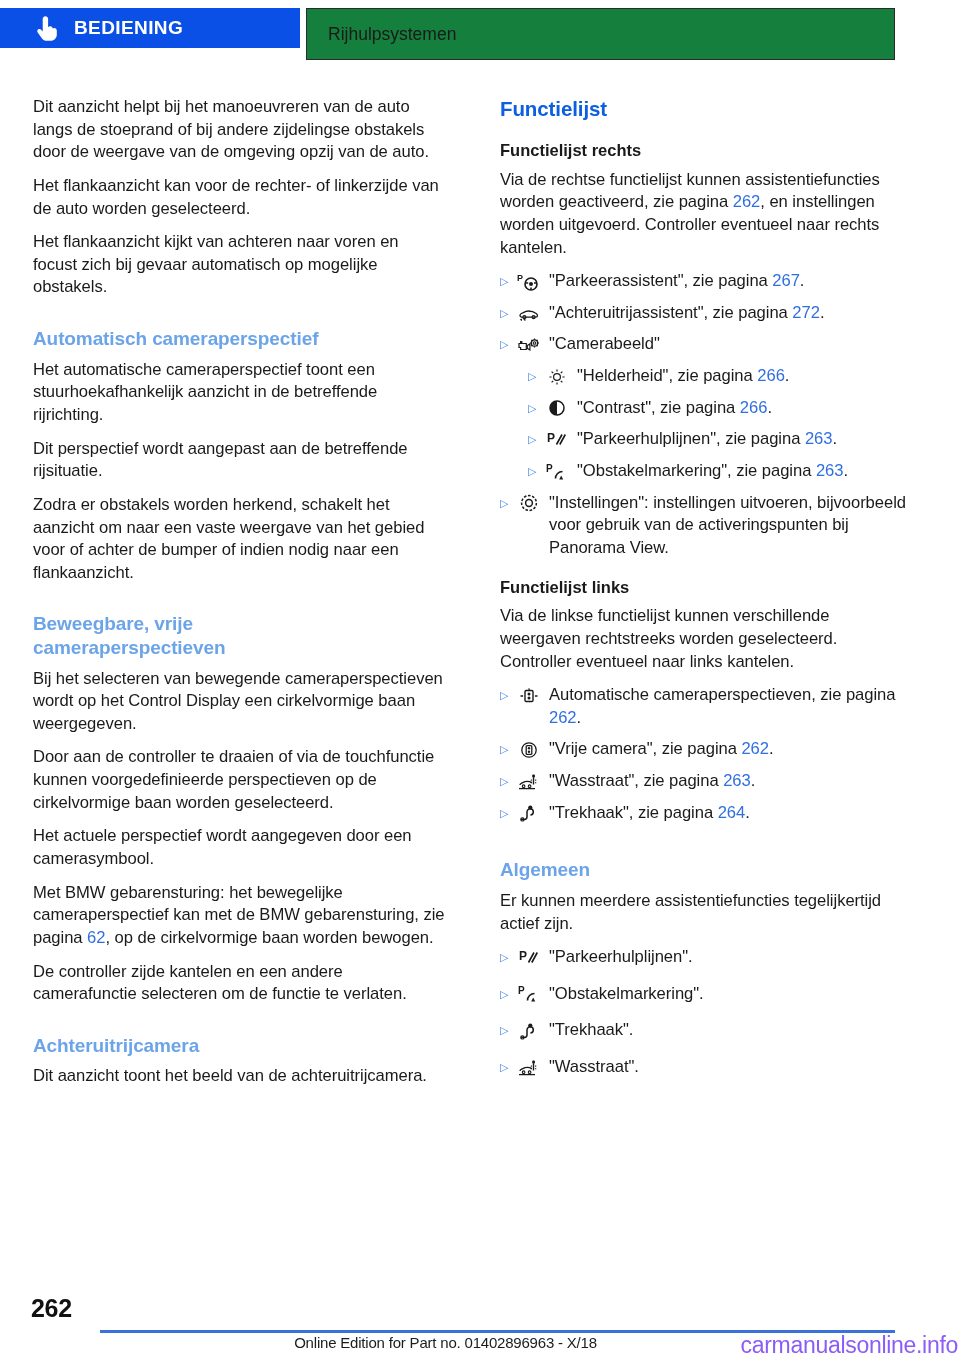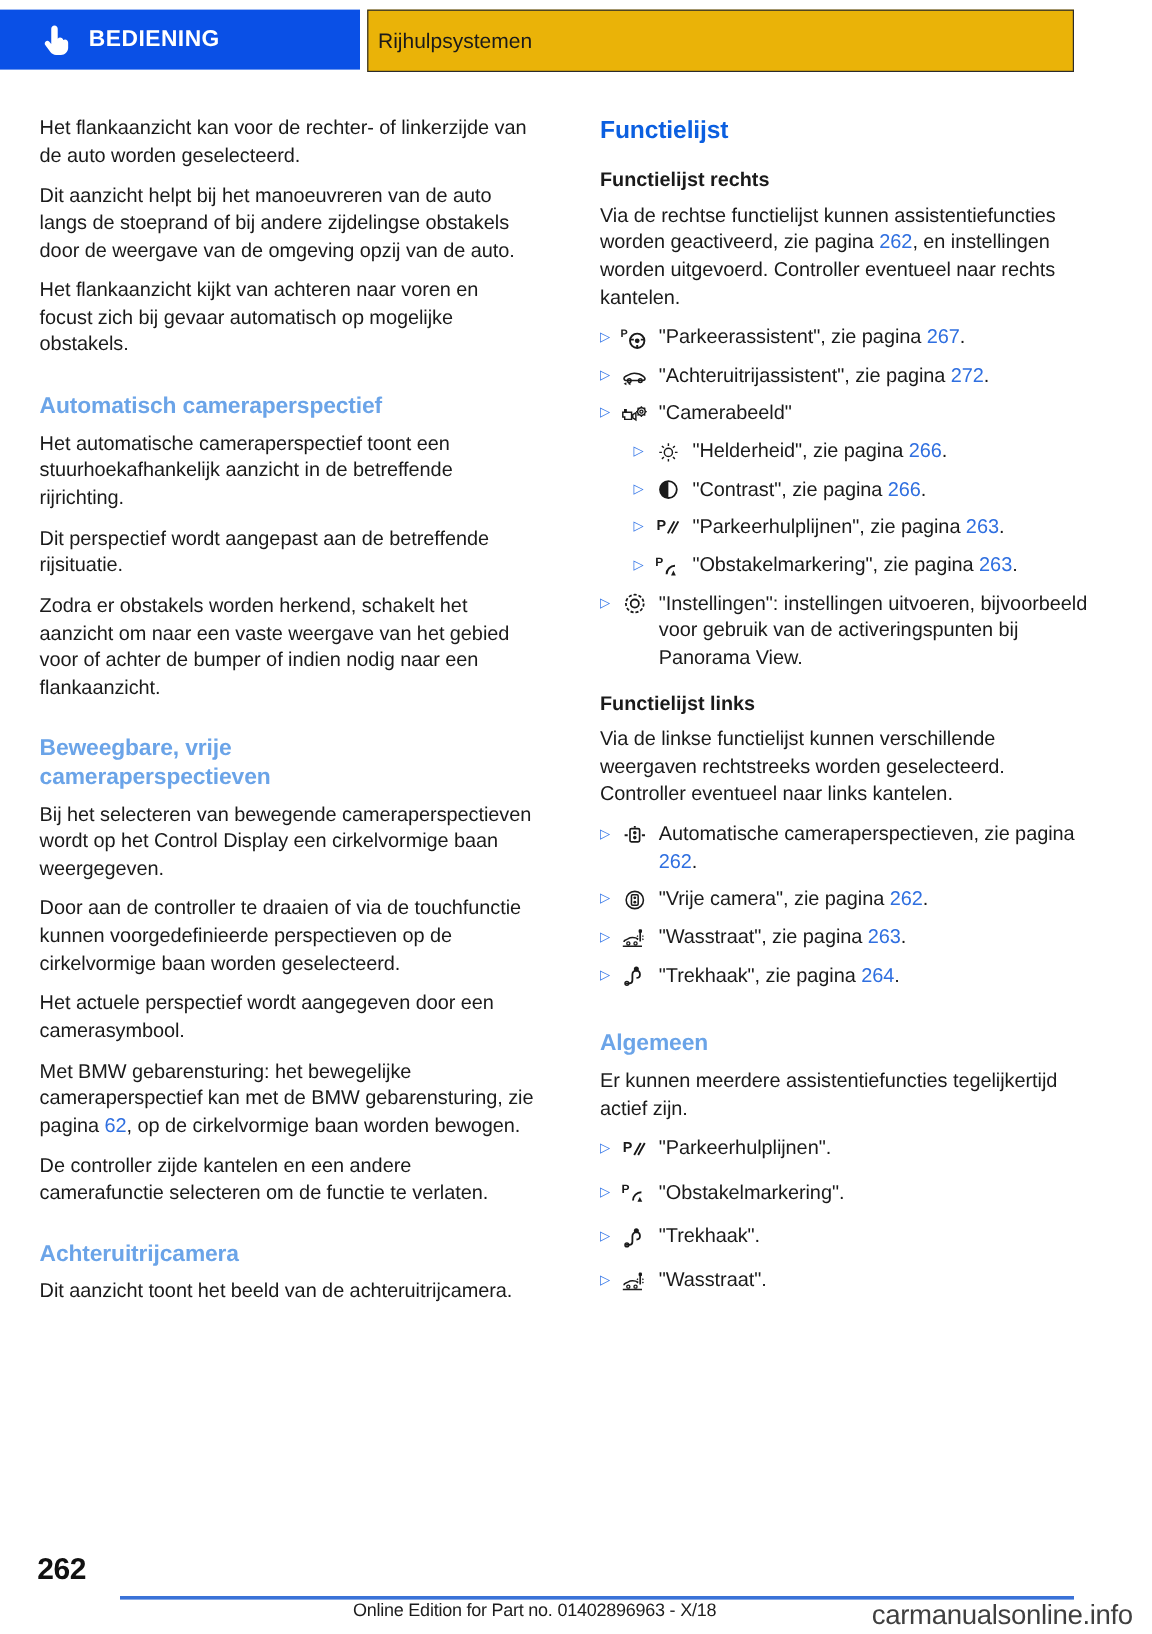--- a/index.html
+++ b/index.html
@@ -22,21 +22,21 @@
     top: 8px;
     left: 0;
     width: 960px;
     height: 52px;
   }
   .header-tab-blue {
     position: absolute;
     left: 0;
     top: 0;
     width: 300px;
-    height: 50px;
+    height: 40px;
     background: #0a50e6;
     display: flex;
     align-items: center;
     box-sizing: border-box;
     padding-left: 33px;
   }
   .hand-icon {
     width: 26px;
     height: 28px;
     flex: 0 0 auto;
@@ -49,26 +49,26 @@
     letter-spacing: 0.4px;
     margin-left: 15px;
     white-space: nowrap;
   }
   .header-tab-white {
     position: absolute;
     left: 306px;
     top: 0;
     width: 589px;
     height: 52px;
-    background: #eab308;
+    background: #15803d;
     border: 1.5px solid #2b2b2b;
     box-sizing: border-box;
     display: flex;
     align-items: center;
-    padding-left: 8px;
+    padding-left: 21px;
   }
   .header-section {
     font-size: 17.5px;
     color: #1a1a1a;
     white-space: nowrap;
   }
 
   
   .page-body {
     position: absolute;
@@ -187,24 +187,24 @@
     left: 0;
     top: 62px;
     width: 891px;
     text-align: center;
     font-size: 15px;
     color: #1c1c1c;
     letter-spacing: -0.2px;
   }
   .watermark {
     position: absolute;
-    right: 16px;
+    right: 2px;
     top: 60px;
     font-size: 23px;
-    color: #404040;
+    color: #8b5cf6;
     letter-spacing: -0.3px;
   }
 </style>
 </head>
 <body>
 
 <div class="header">
   <div class="header-tab-blue">
     <span class="hand-icon">
       <svg width="26" height="28" viewBox="0 0 26 28" xmlns="http://www.w3.org/2000/svg">
@@ -215,22 +215,22 @@
   </div>
   <div class="header-tab-white">
     <span class="header-section">Rijhulpsystemen</span>
   </div>
 </div>
 
 <div class="page-body">
 
   <div class="col col-left">
 
+    <p class="para">Dit aanzicht helpt bij het manoeuvreren van de auto langs de stoeprand of bij andere zijdelingse obstakels door de weergave van de omgeving opzij van de auto.</p>
     <p class="para">Het flankaanzicht kan voor de rechter- of linker­zijde van de auto worden geselecteerd.</p>
-    <p class="para">Dit aanzicht helpt bij het manoeuvreren van de auto langs de stoeprand of bij andere zijdelingse obstakels door de weergave van de omgeving opzij van de auto.</p>
     <p class="para">Het flankaanzicht kijkt van achteren naar voren en focust zich bij gevaar automatisch op mogelijke obstakels.</p>
 
     <div class="spacer-md"></div>
     <h2 class="h2">Automatisch cameraperspectief</h2>
     <p class="para">Het automatische cameraperspectief toont een stuurhoekafhankelijk aanzicht in de betreffende rijrichting.</p>
     <p class="para">Dit perspectief wordt aangepast aan de betreffende rijsituatie.</p>
     <p class="para">Zodra er obstakels worden herkend, schakelt het aanzicht om naar een vaste weergave van het gebied voor of achter de bumper of indien nodig naar een flankaanzicht.</p>
 
     <div class="spacer-md"></div>
     <h2 class="h2">

